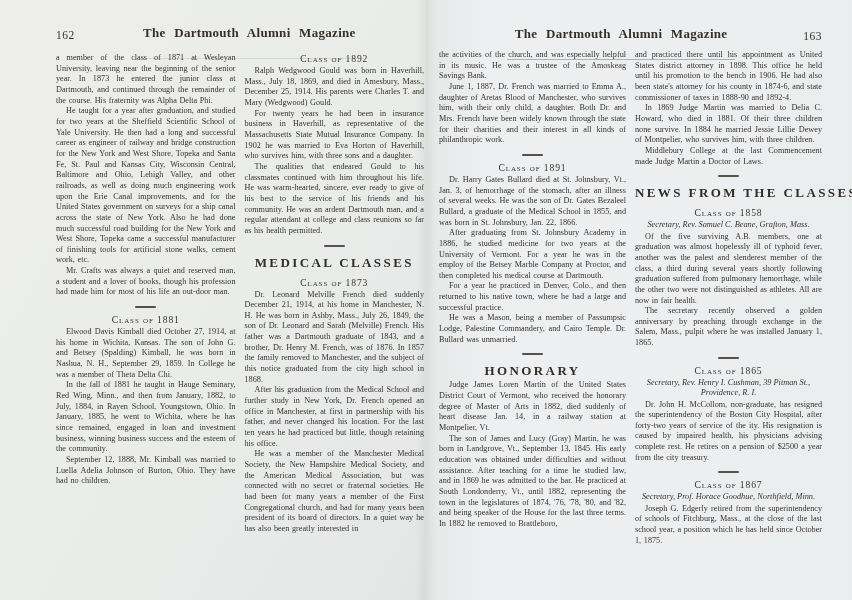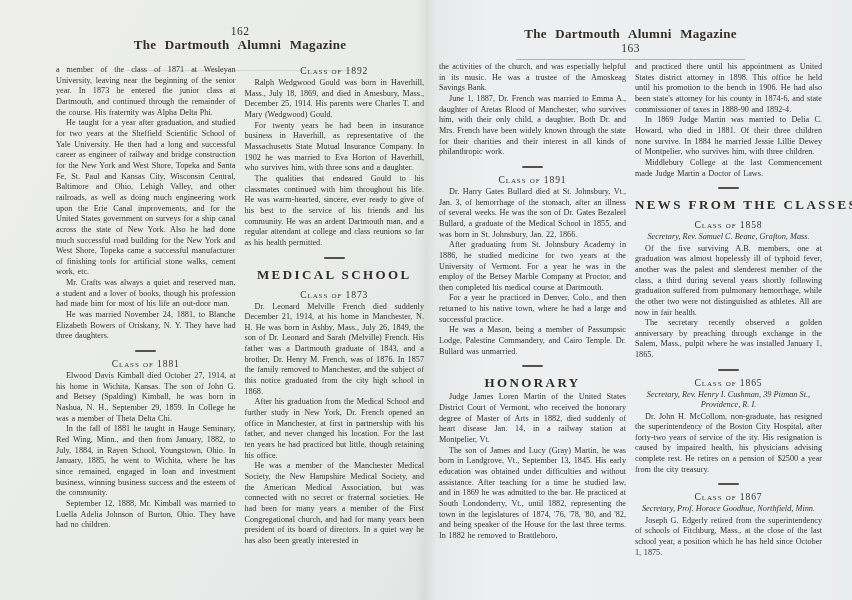--- a/index.html
+++ b/index.html
@@ -19,21 +19,21 @@
     width:426px;
     padding:21px 30px 0 13px;
     background:linear-gradient(90deg,#e6e8e8 0%,#edeff0 14%,#eceef0 70%,#eaedee 100%);
   }
   
   .page.left::after{content:"";position:absolute;top:0;right:0;width:10px;height:100%;
     background:linear-gradient(90deg,rgba(120,125,122,0) 0%,rgba(120,125,122,.10) 100%);pointer-events:none;}
   .page.right::before{content:"";position:absolute;top:0;left:0;width:10px;height:100%;
     background:linear-gradient(90deg,rgba(120,125,122,.10) 0%,rgba(120,125,122,0) 100%);pointer-events:none;}
 
-  .pagehead{display:flex;align-items:center;color:#35312a;flex-direction:column;}
+  .pagehead{display:flex;align-items:flex-end;color:#35312a;}
   .page.left  .pagehead{margin-bottom:12px;}
   .page.right .pagehead{margin-bottom:8px;margin-top:5px;}
   .pagenum{font-size:11.5px;letter-spacing:.5px;}
   .headtitle{flex:1;text-align:center;font-weight:bold;font-size:13px;
     word-spacing:5px;letter-spacing:.3px;white-space:nowrap;}
   .headtitle .tspan{padding:0 8px 18px;}
   .page.left  .headtitle .tspan{border-bottom:1px solid rgba(80,78,70,.14);}
   .page.right .headtitle .tspan{border-bottom:1px solid rgba(80,78,70,.38);}
 
   .cols{display:flex;gap:9px;}
@@ -60,34 +60,33 @@
   <div class="page left">
     <div class="pagehead">
       <span class="pagenum">162</span>
       <span class="headtitle"><span class="tspan">The Dartmouth Alumni Magazine</span></span>
     </div>
     <div class="cols">
       <div class="col">
           <p class="para cont">a member of the class of 1871 at Wesleyan University, leaving near the beginning of the senior year. In 1873 he entered the junior class at Dartmouth, and continued through the remainder of the course. His fraternity was Alpha Delta Phi.</p>
           <p class="para">He taught for a year after graduation, and studied for two years at the Sheffield Scientific School of Yale University. He then had a long and successful career as engineer of railway and bridge construction for the New York and West Shore, Topeka and Santa Fe, St. Paul and Kansas City, Wisconsin Central, Baltimore and Ohio, Lehigh Valley, and other railroads, as well as doing much engineering work upon the Erie Canal improvements, and for the United States government on surveys for a ship canal across the state of New York. Also he had done much successful road building for the New York and West Shore, Topeka came a successful manufacturer of finishing tools for artificial stone walks, cement work, etc.</p>
           <p class="para">Mr. Crafts was always a quiet and reserved man, a student and a lover of books, though his profession had made him for most of his life an out-door man.</p>
-          <p class="para">He was married November 24, 1881, to Blanche Elizabeth Bowers of Oriskany, N. Y. They have had three daughters.</p>
           <div class="rule"></div>
           <h4 class="h-class">Class of 1881</h4>
           <p class="para">Elwood Davis Kimball died October 27, 1914, at his home in Wichita, Kansas. The son of John G. and Betsey (Spalding) Kimball, he was born in Nashua, N. H., September 29, 1859. In College he was a member of Theta Delta Chi.</p>
           <p class="para">In the fall of 1881 he taught in Hauge Seminary, Red Wing, Minn., and then from January, 1882, to July, 1884, in Rayen School, Youngstown, Ohio. In January, 1885, he went to Wichita, where he has since remained, engaged in loan and investment business, winning business success and the esteem of the community.</p>
           <p class="para">September 12, 1888, Mr. Kimball was married to Luella Adelia Johnson of Burton, Ohio. They have had no children.</p>
         </div>
       <div class="col">
           <h4 class="h-class">Class of 1892</h4>
           <p class="para">Ralph Wedgwood Gould was born in Haverhill, Mass., July 18, 1869, and died in Amesbury, Mass., December 25, 1914. His parents were Charles T. and Mary (Wedgwood) Gould.</p>
           <p class="para">For twenty years he had been in insurance business in Haverhill, as representative of the Massachusetts State Mutual Insurance Company. In 1902 he was married to Eva Horton of Haverhill, who survives him, with three sons and a daughter.</p>
           <p class="para">The qualities that endeared Gould to his classmates continued with him throughout his life. He was warm-hearted, sincere, ever ready to give of his best to the service of his friends and his community. He was an ardent Dartmouth man, and a regular attendant at college and class reunions so far as his health permitted.</p>
           <div class="rule"></div>
-          <h3 class="h-major">MEDICAL SCHOOL</h3>
+          <h3 class="h-major">MEDICAL CLASSES</h3>
           <h4 class="h-class">Class of 1873</h4>
           <p class="para">Dr. Leonard Melville French died suddenly December 21, 1914, at his home in Manchester, N. H. He was born in Ashby, Mass., July 26, 1849, the son of Dr. Leonard and Sarah (Melville) French. His father was a Dartmouth graduate of 1843, and a brother, Dr. Henry M. French, was of 1876. In 1857 the family removed to Manchester, and the subject of this notice graduated from the city high school in 1868.</p>
           <p class="para">After his graduation from the Medical School and further study in New York, Dr. French opened an office in Manchester, at first in partnership with his father, and never changed his location. For the last ten years he had practiced but little, though retaining his office.</p>
           <p class="para">He was a member of the Manchester Medical Society, the New Hampshire Medical Society, and the American Medical Association, but was connected with no secret or fraternal societies. He had been for many years a member of the First Congregational church, and had for many years been president of its board of directors. In a quiet way he has also been greatly interested in</p>
         </div>
     </div>
   </div>
 
   <div class="page right">
     <div class="pagehead">

